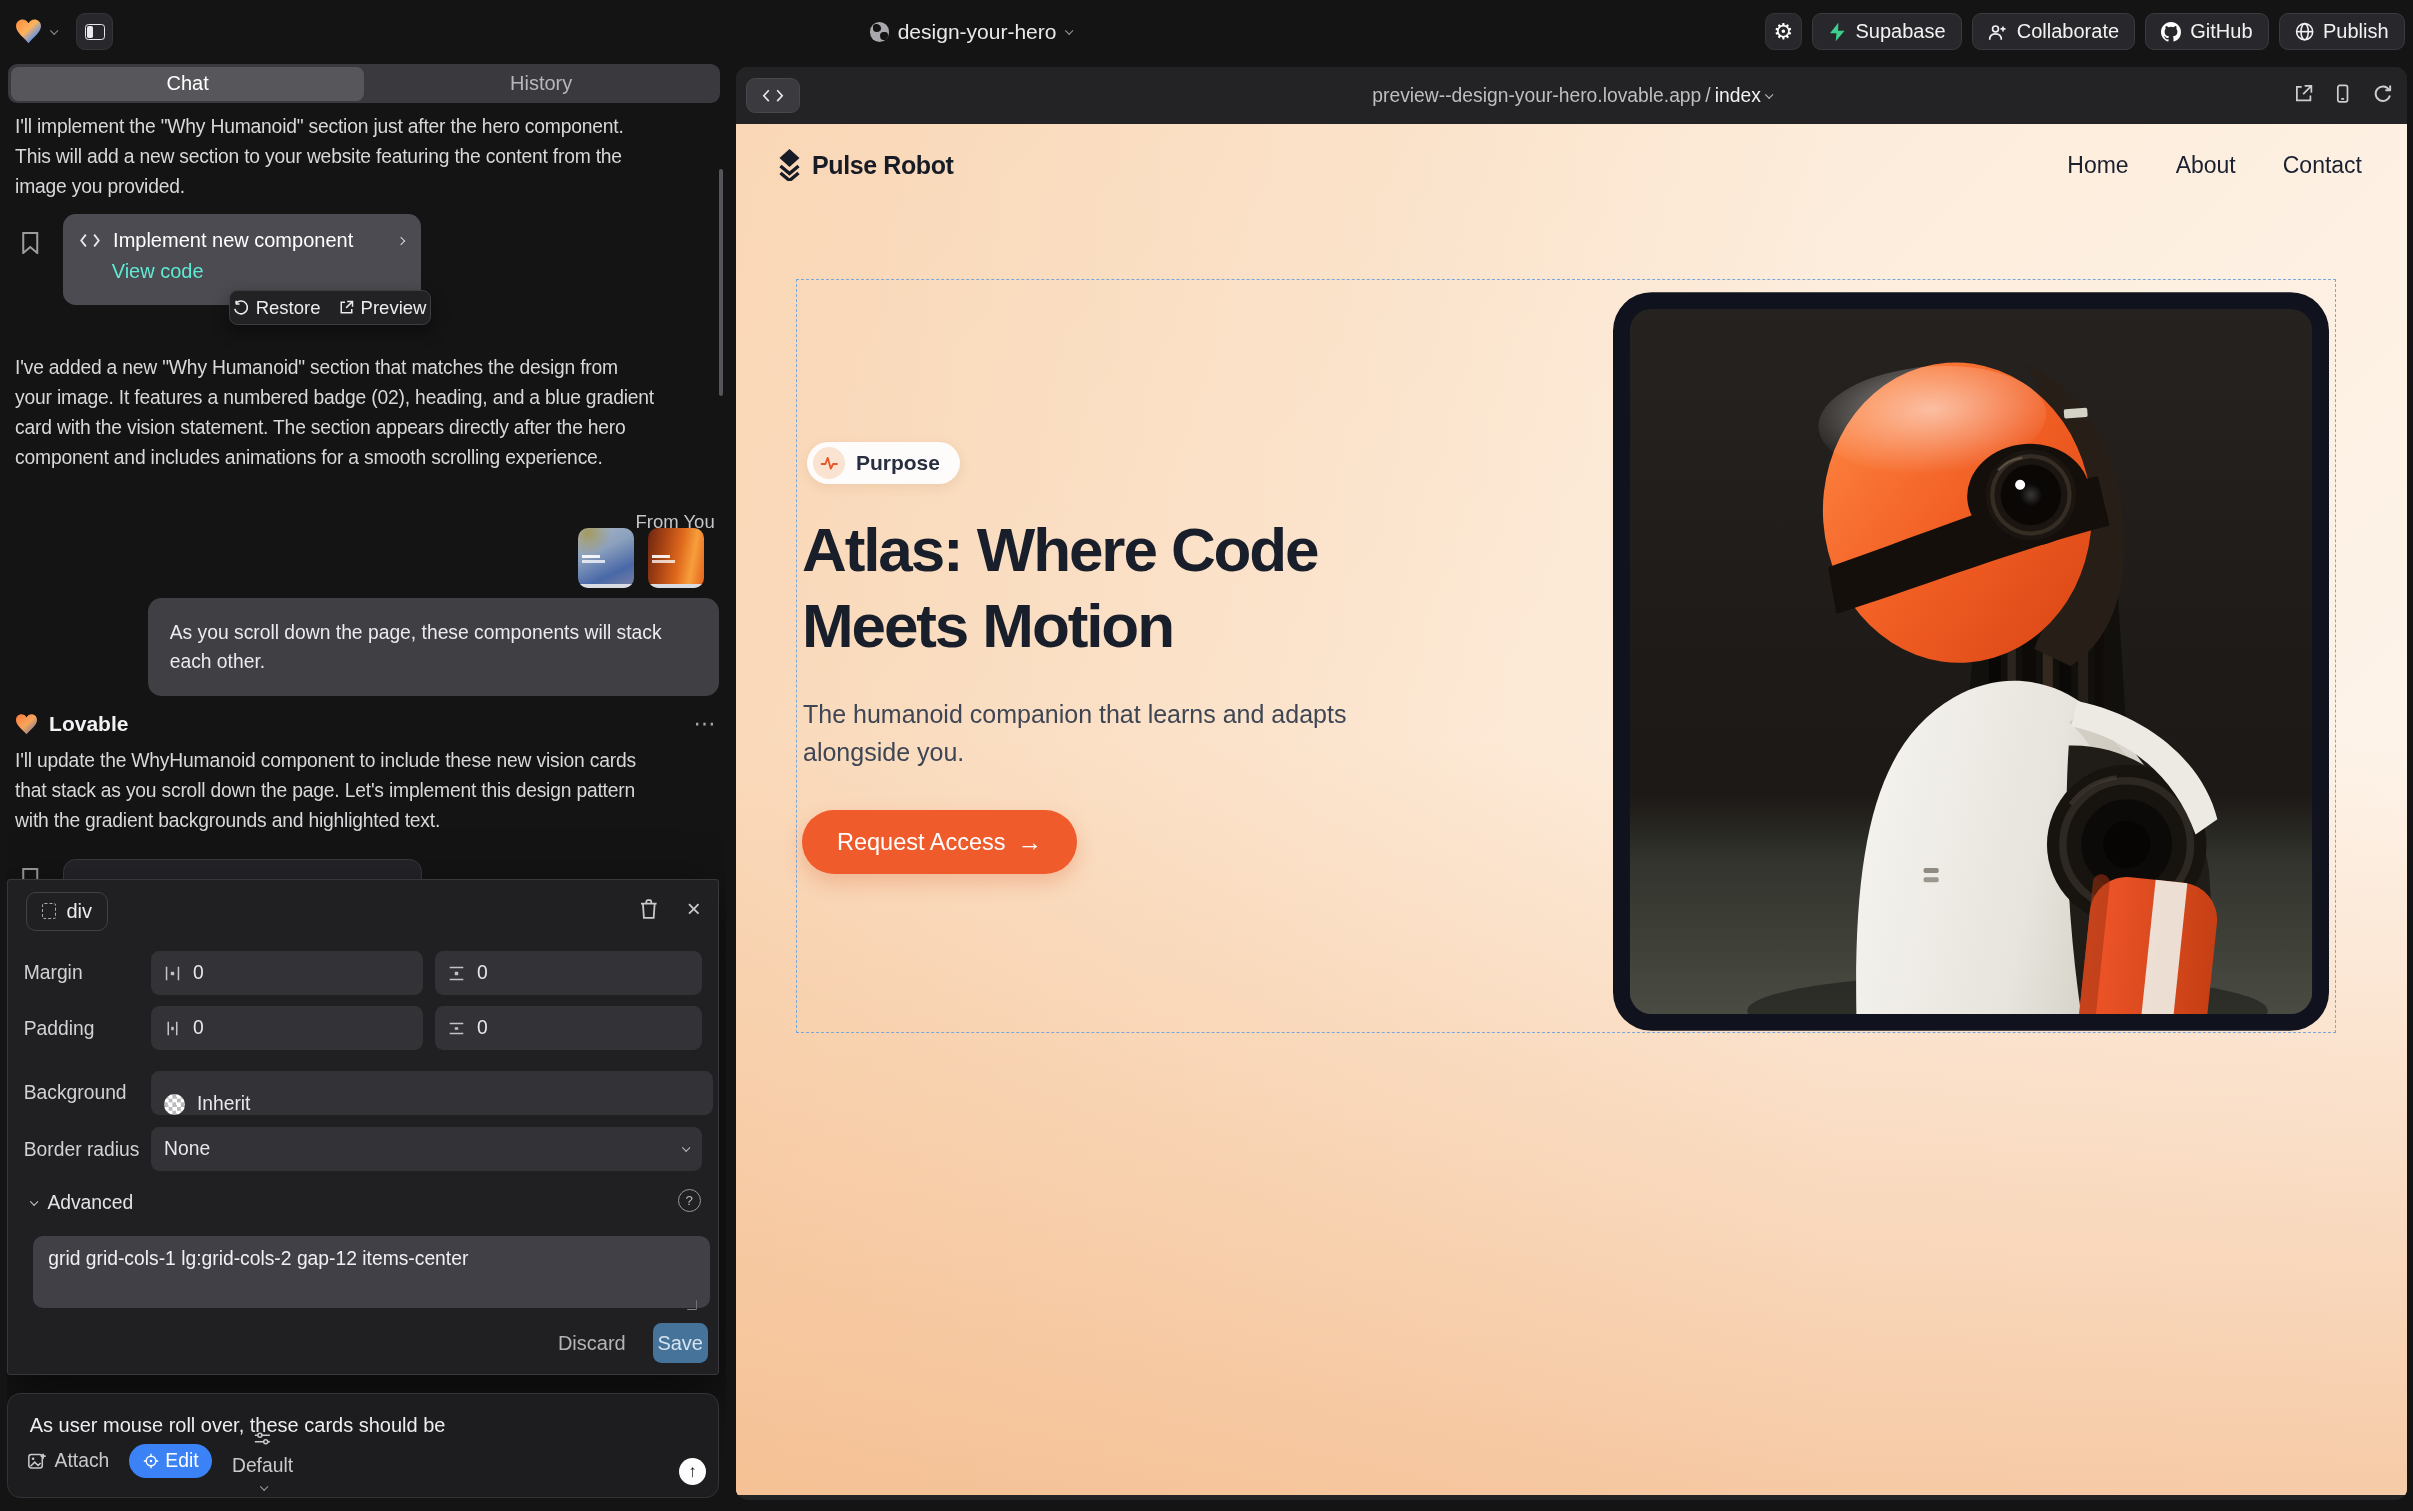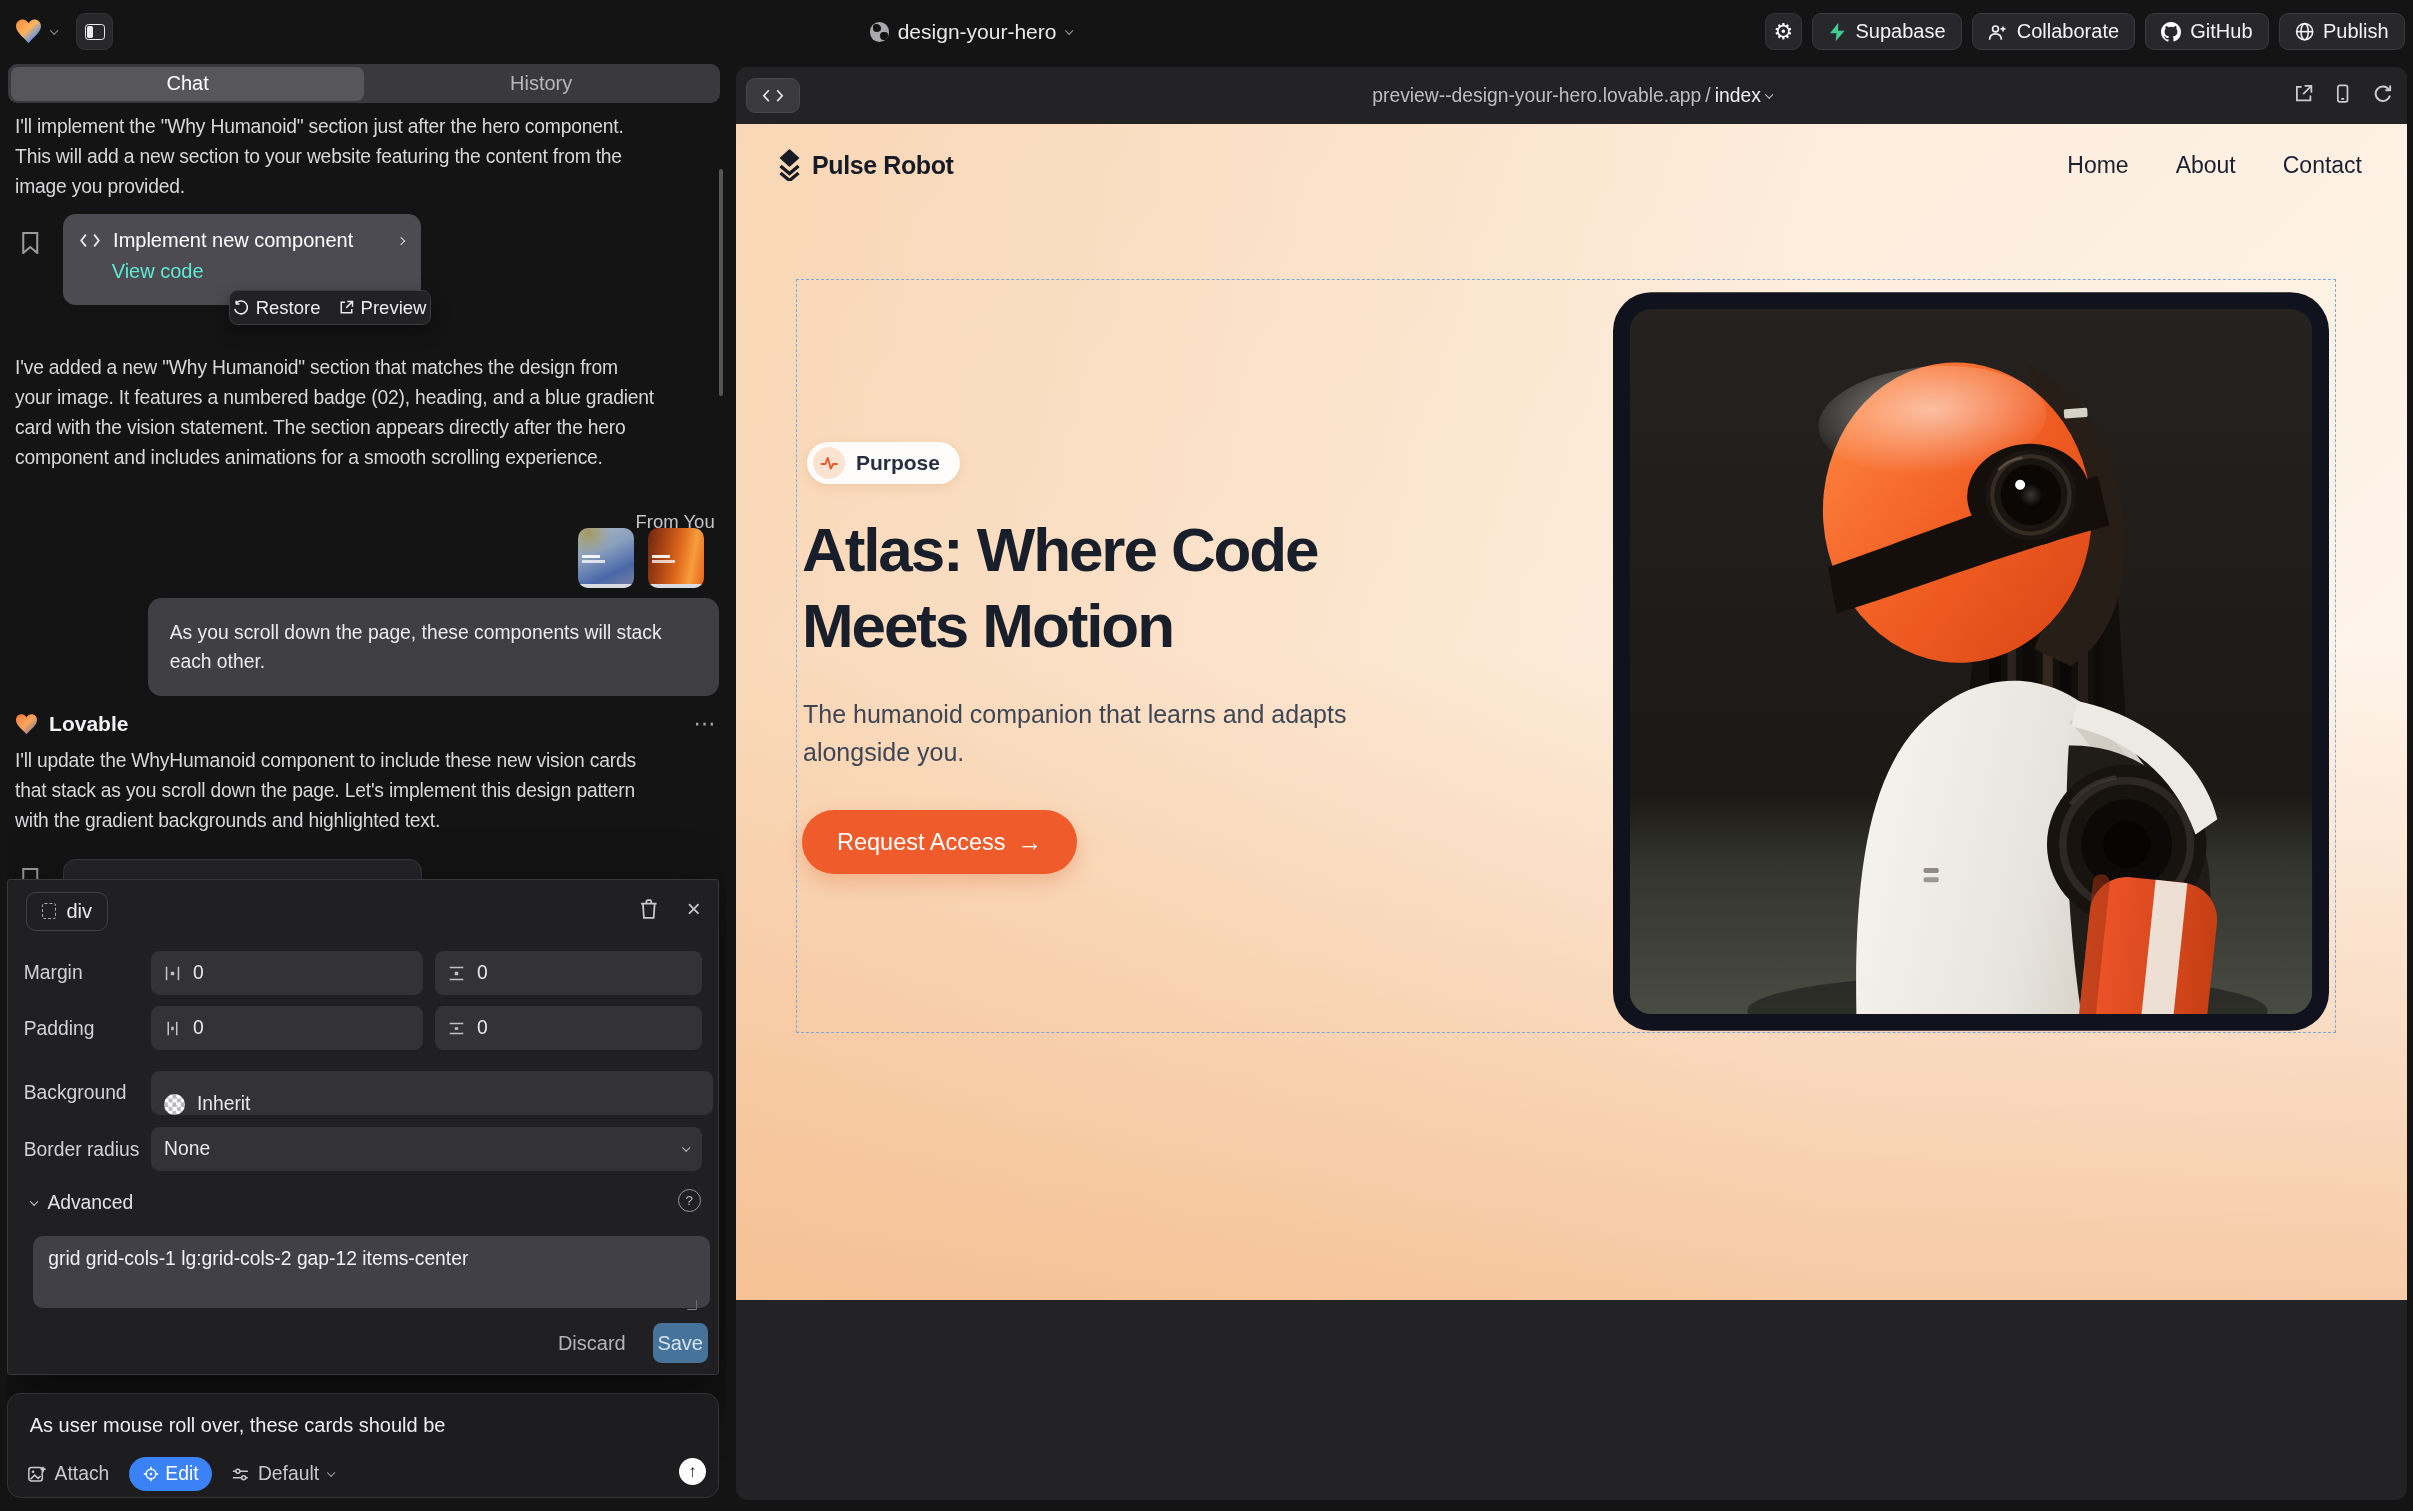--- a/index.html
+++ b/index.html
@@ -84,21 +84,21 @@
 
   
   #preview { position:absolute; left:736px; top:67px; width:1671px; height:1433px; border-radius:11.8px; overflow:hidden; background:#232326; }
   #pv-header { position:absolute; left:0; top:0; width:100%; height:57px; background:#232326; display:flex; align-items:center; }
   .codebtn { position:absolute; left:10px; top:11px; width:54px; height:35px; background:#3a3a3f; border:0.8px solid #47474d; border-radius:9.2px; display:flex; align-items:center; justify-content:center; gap:3.4px; color:#e8e8ea; }
   .urlbar { width:100%; text-align:center; font-size:19.3px; color:#bdbdc2; display:flex; justify-content:center; align-items:center; gap:4px; }
   .urlbar .page { color:#f1f1f3; }
   .pv-icons { position:absolute; right:15px; top:17px; display:flex; gap:20px; color:#cdcdd1; }
 
   
-  #site { position:absolute; left:0; top:57px; width:1671px; height:1176px; overflow:hidden;
+  #site { position:absolute; left:0; top:57px; width:1671px; height:1371px; overflow:hidden;
     background:
       linear-gradient(to top, rgba(242,178,126,.65), rgba(255,255,255,0) 55%),
       linear-gradient(to right, rgba(248,205,165,.55), rgba(255,255,255,0) 65%),
       linear-gradient(135deg, #fae3cb 0%, #fdeede 45%, #fef8f2 100%);
   }
   #site-header { position:absolute; left:41px; right:45px; top:25px; display:flex; align-items:center; justify-content:space-between; }
   .brand { display:flex; align-items:center; gap:10px; font-size:25px; font-weight:700; color:#171b26; letter-spacing:-0.4px; }
   .nav { display:flex; gap:47px; font-size:23px; color:#1b2030; font-weight:500; }
   .selection { position:absolute; left:60px; top:155px; width:1540px; height:754px; border:1.7px dashed #7aa7d9; pointer-events:none; }
   .badge { position:absolute; left:71px; top:318px; height:42px; background:#fefcfa; border-radius:21px; display:flex; align-items:center; gap:11px; padding:5px 20px 5px 5.9px; box-shadow:0 3.4px 11.8px rgba(160,90,40,.12); font-size:21px; font-weight:600; color:#272e3f; }
@@ -350,21 +350,21 @@
           <span>Attach</span>
         </div>
         <div class="editpill">
           <svg width="16" height="16" viewBox="0 0 20 20" fill="none" stroke="#fff" stroke-width="1.8">
             <circle cx="10" cy="10" r="6"></circle>
               <circle cx="10" cy="10" r="1.6" fill="#fff" stroke="none"></circle>
             <path d="M10 1 V4 M10 16 V19 M1 10 H4 M16 10 H19"></path>
           </svg>
           <span>Edit</span>
         </div>
-        <div class="row" style="gap:8.4px;">
+        <div class="row" style="gap:8.4px;flex-direction:column;">
           <svg width="17.6" height="15" viewBox="0 0 21 18" fill="none" stroke="#c9c9cd" stroke-width="1.8">
             <path d="M1 5 H19 M1 13 H19"></path>
               <circle cx="7" cy="5" r="2.4" fill="#1d1d20"></circle>
               <circle cx="14" cy="13" r="2.4" fill="#1d1d20"></circle>
           </svg>
           <span>Default</span>
           <span class="chev down sm" style="color:#9c9ca1;"></span>
         </div>
       </div>
       <div class="sendbtn">

